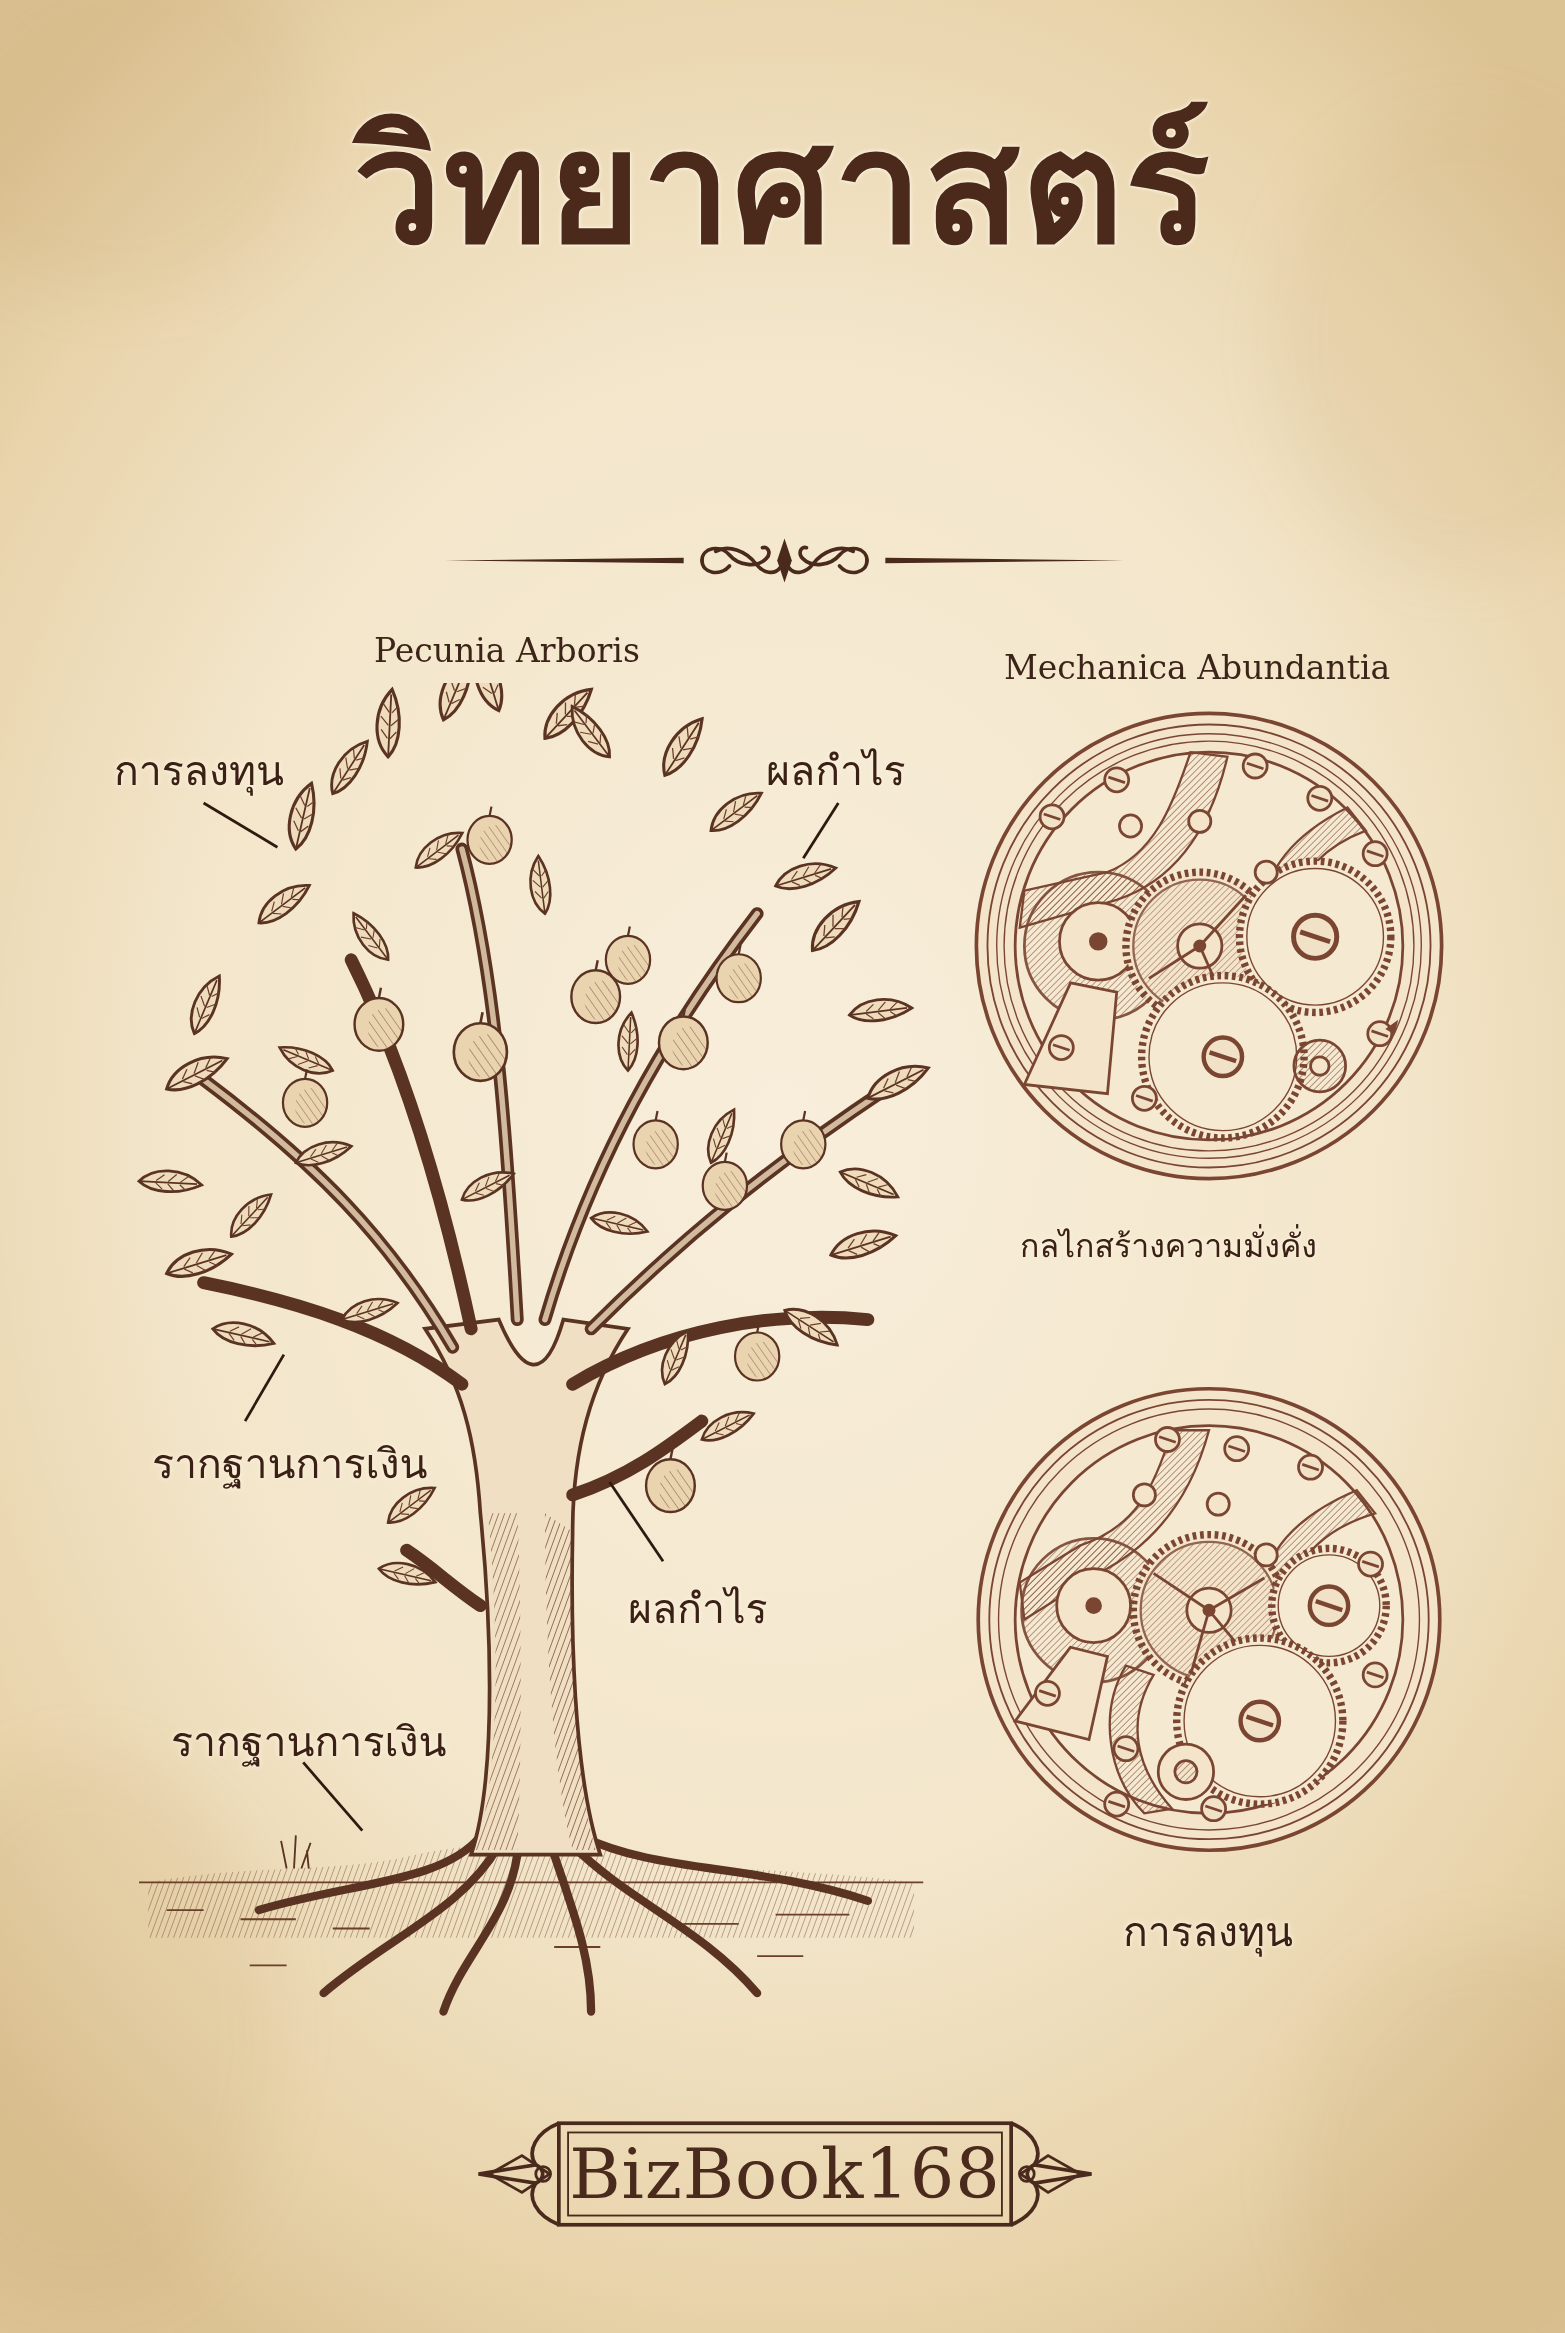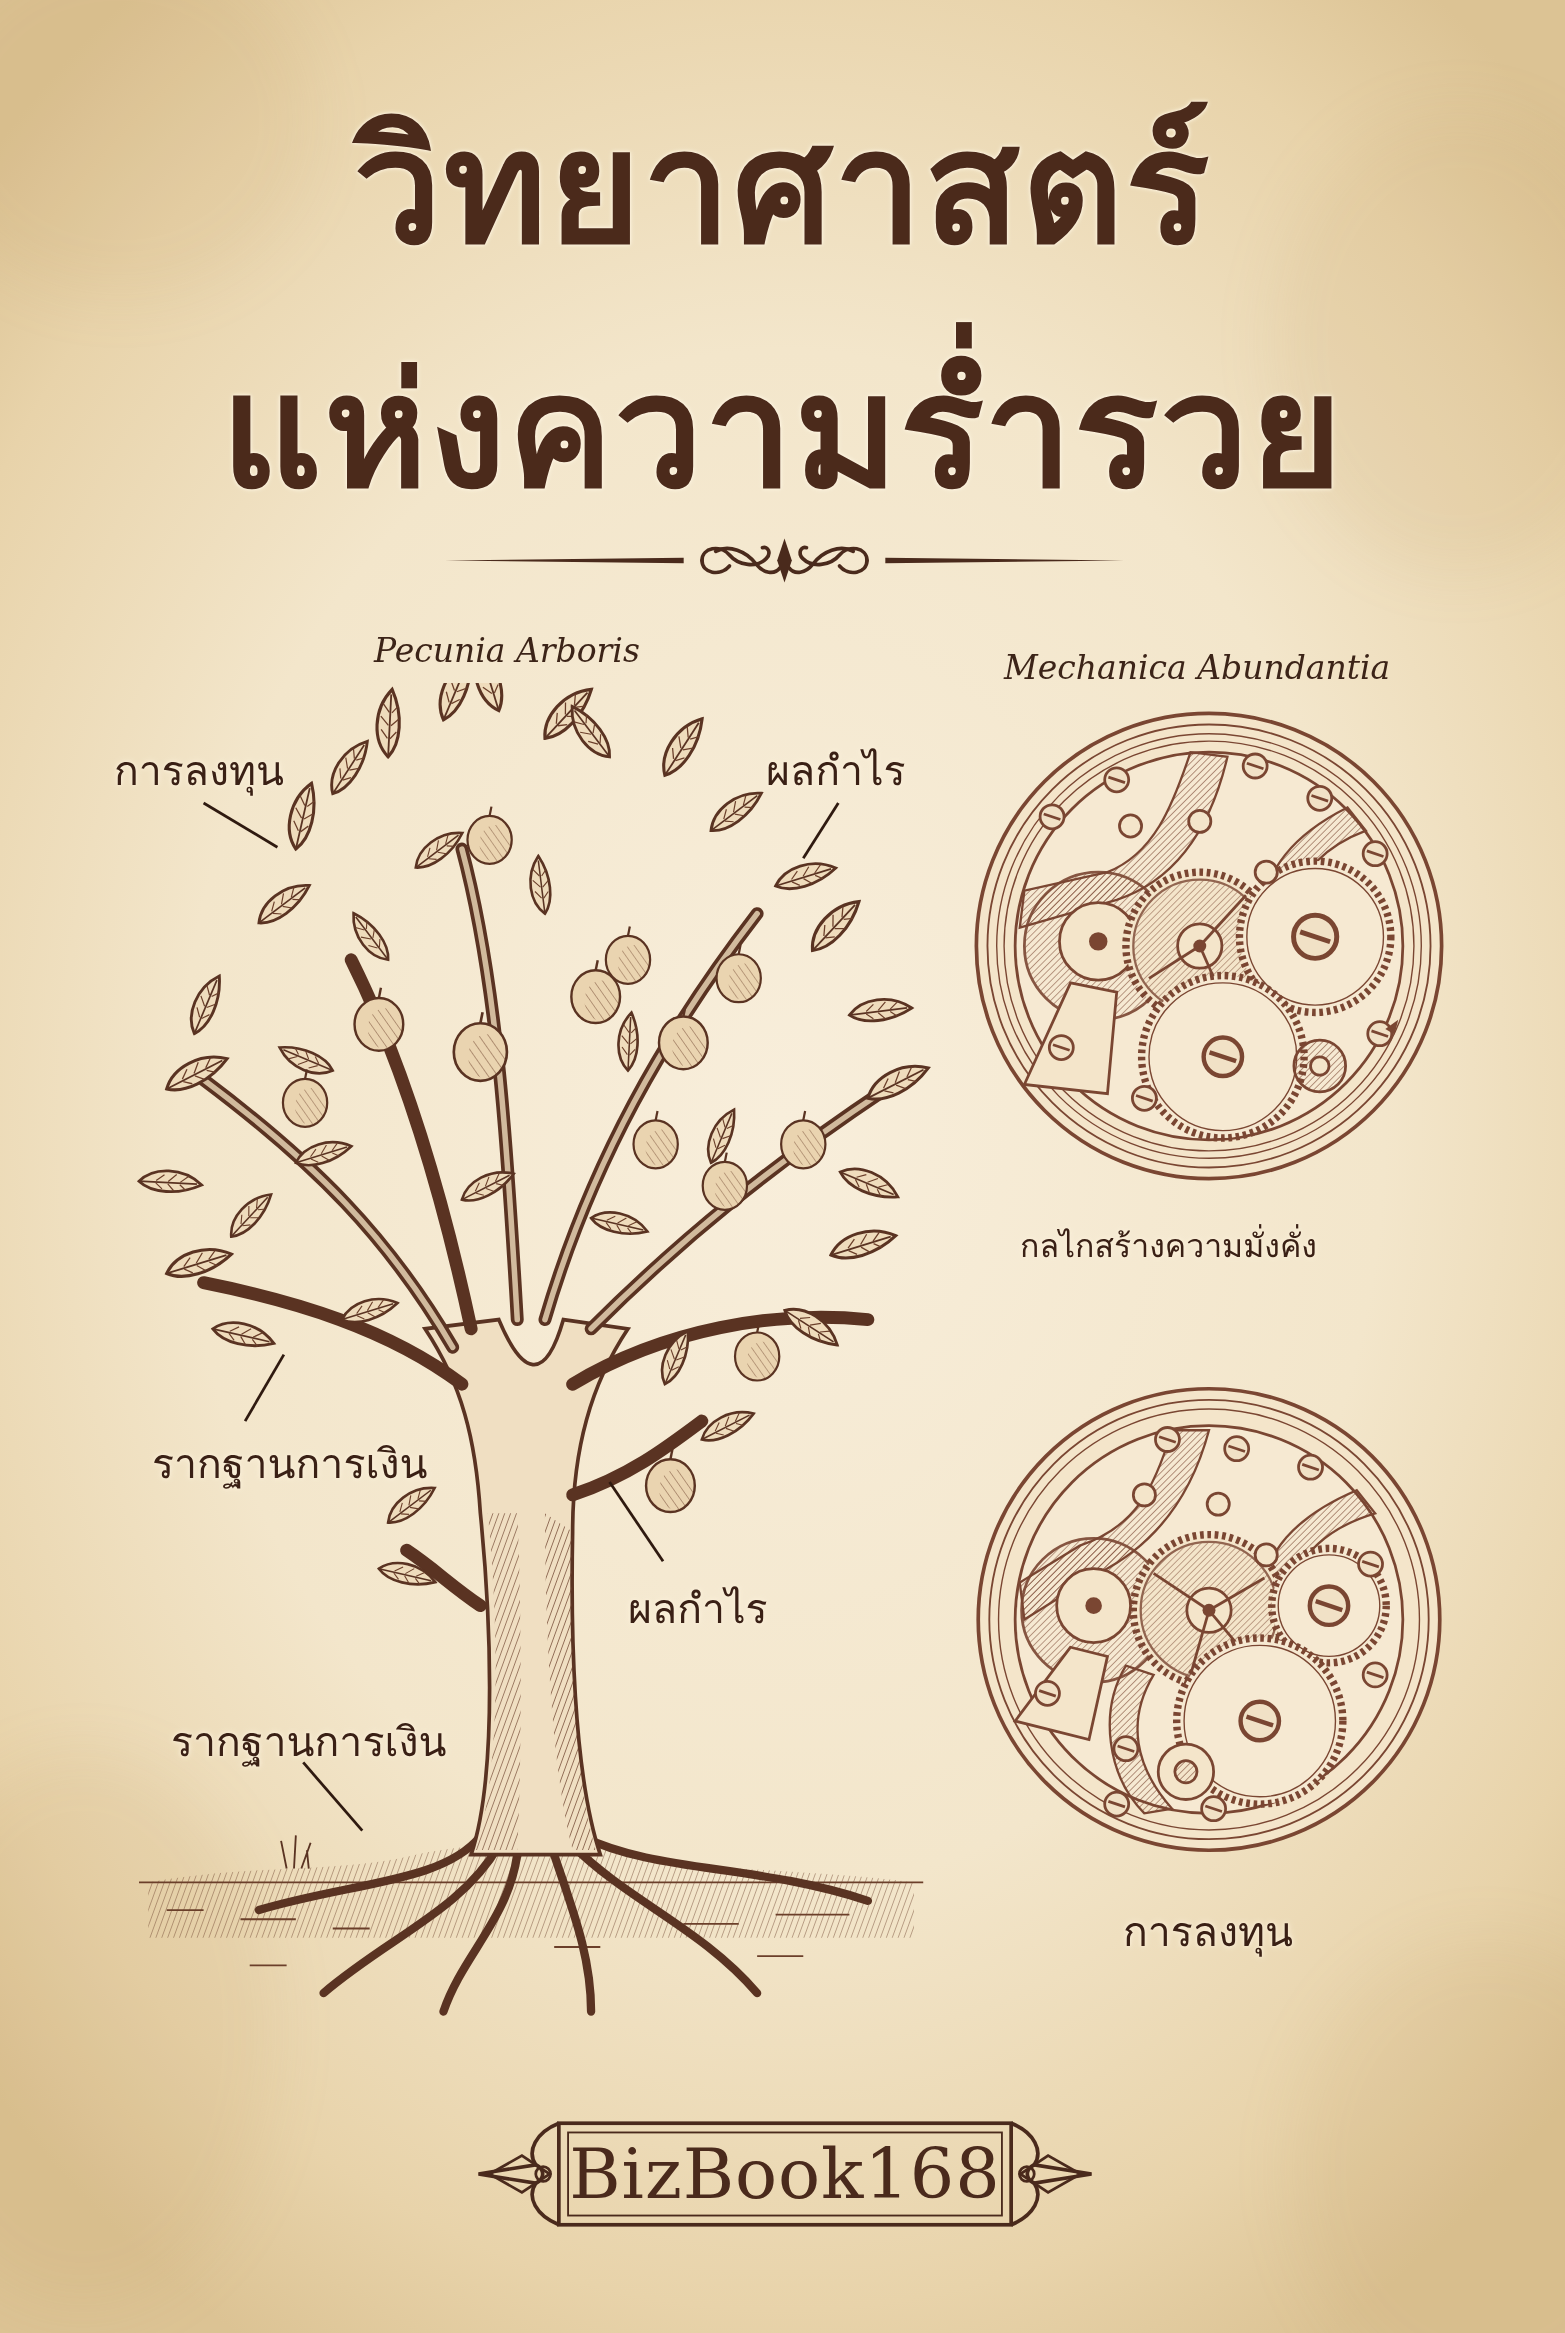--- a/index.html
+++ b/index.html
@@ -12,21 +12,21 @@
     color:#4a2a1c;
   }
   .stain { position:absolute; border-radius:50%; background:rgba(190,150,90,0.10); filter:blur(28px); }
   .title-line {
     position:absolute; left:0; width:100%; text-align:center;
     font-family:"DejaVu Sans", sans-serif; font-weight:bold;
     color:#4b2a1b; font-size:157px; line-height:1; letter-spacing:1.8px;
     text-shadow: 0 0 2.8px #fff6e4, 0 0 5.5px #fff6e4;
   }
   .latin {
-    position:absolute; font-family:"DejaVu Serif", "Liberation Serif", serif; font-style:italic;
+    position:absolute; font-family:"DejaVu Serif", "Liberation Serif", serif; 
     font-size:33px; color:#3c2418; white-space:nowrap;
   }
   .label {
     position:absolute; font-family:Liberation Mono, monospace; font-size:41px; color:#3a2015;
     white-space:nowrap; text-shadow:0 0 3.7px #fbf1dc, 0 0 7.4px #fbf1dc;
   }
   .abs { position:absolute; }
   .logo-text {
     position:absolute; left:0; right:0; top:0; bottom:0; display:flex; align-items:center; justify-content:center;
     font-family:"DejaVu Serif", "Liberation Serif", serif; font-size:70px; color:#4a2a1c; letter-spacing:0.9px;
@@ -35,21 +35,20 @@
 </head>
 <body>
 
 <div class="page">
   <div class="stain" style="left:-74px;top:-55px;width:388px;height:351px;"></div>
   <div class="stain" style="left:1274px;top:111px;width:369px;height:461px;"></div>
   <div class="stain" style="left:-111px;top:1754px;width:388px;height:554px;"></div>
   <div class="stain" style="left:1292px;top:1938px;width:388px;height:461px;"></div>
 
   <div class="title-line" style="top:109px;">วิทยาศาสตร์</div>
-  <div class="title-line" style="top:353px;">แห่งความร่ำรวย</div>
 
   <svg class="abs" style="left:434px;top:533px;" width="701" height="55" viewBox="0 0 760 60">
     <path d="M10 30 L270 27 L270 33 Z" fill="#4a2a1c"></path>
     <path d="M750 30 L490 27 L490 33 Z" fill="#4a2a1c"></path>
     <g fill="none" stroke="#4a2a1c" stroke-width="4" stroke-linecap="round">
       <path d="M290 30 c0 -14 20 -18 30 -6 c10 12 30 14 40 4 c6 -6 2 -14 -4 -12"></path>
       <path d="M290 30 c0 14 20 18 30 6"></path>
       <path d="M305 20 c14 -8 34 0 44 14 c8 10 20 12 26 4"></path>
       <path d="M470 30 c0 -14 -20 -18 -30 -6 c-10 12 -30 14 -40 4 c-6 -6 -2 -14 4 -12"></path>
       <path d="M470 30 c0 14 -20 18 -30 6"></path>

